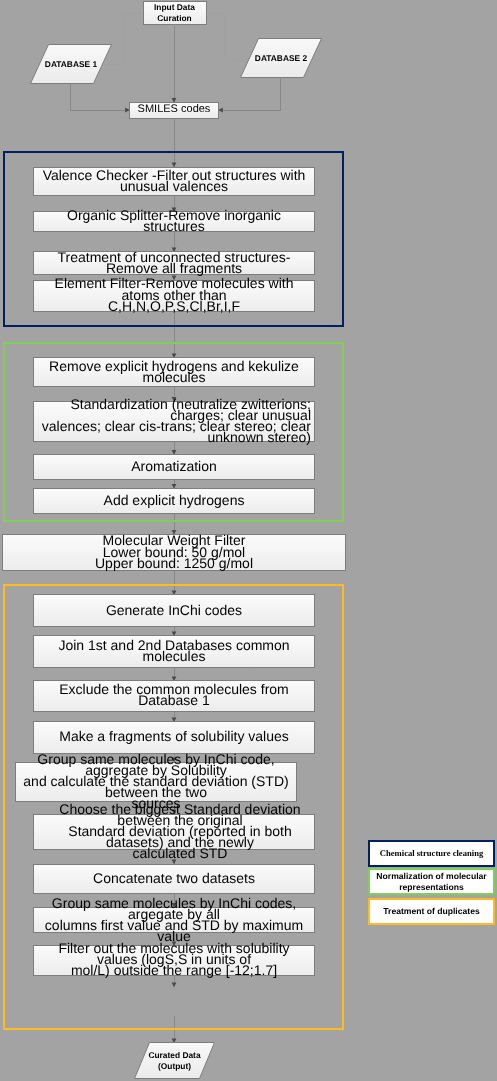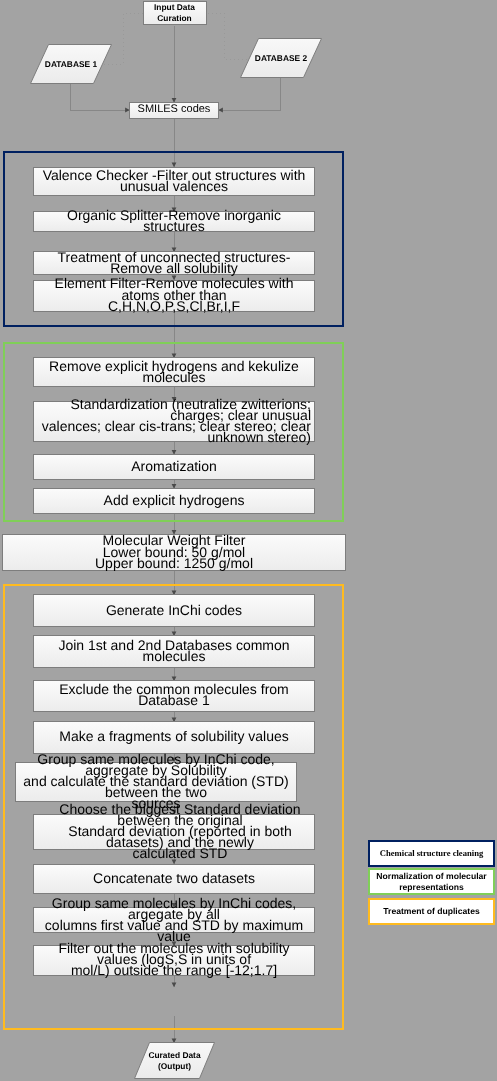--- a/index.html
+++ b/index.html
@@ -88,21 +88,21 @@
       <div class="proc sz10" style="left: 129px; top: 102px; width: 90px; height: 17px;">
         <span class="txt">SMILES codes</span>
       </div>
       <div class="proc" style="left: 33px; top: 166.5px; width: 282px; height: 29.5px;">
         <span class="txt">Valence Checker -Filter out structures with unusual valences</span>
       </div>
       <div class="proc" style="left: 33px; top: 211.2px; width: 282px; height: 21px;">
         <span class="txt">Organic Splitter-Remove inorganic structures</span>
       </div>
       <div class="proc" style="left: 33px; top: 251.2px; width: 282px; height: 23.8px;">
-        <span class="txt">Treatment of unconnected structures-Remove all solubility</span>
+        <span class="txt">Treatment of unconnected structures-Remove all fragments</span>
       </div>
       <div class="proc" style="left: 33px; top: 279.6px; width: 282px; height: 32px;">
         <span class="txt">Element Filter-Remove molecules with atoms other than<br>C,H,N,O,P,S,Cl,Br,I,F</span>
       </div>
       <div class="proc" style="left: 33px; top: 357.4px; width: 282px; height: 29.6px;">
         <span class="txt">Remove explicit hydrogens and kekulize molecules</span>
       </div>
       <div class="proc" style="left: 33px; top: 400.9px; width: 282px; height: 41.1px; text-align: right;">
         <span class="txt">Standardization (neutralize zwitterions; charges; clear unusual<br>valences; clear cis-trans; clear stereo; clear unknown stereo)</span>
       </div>

